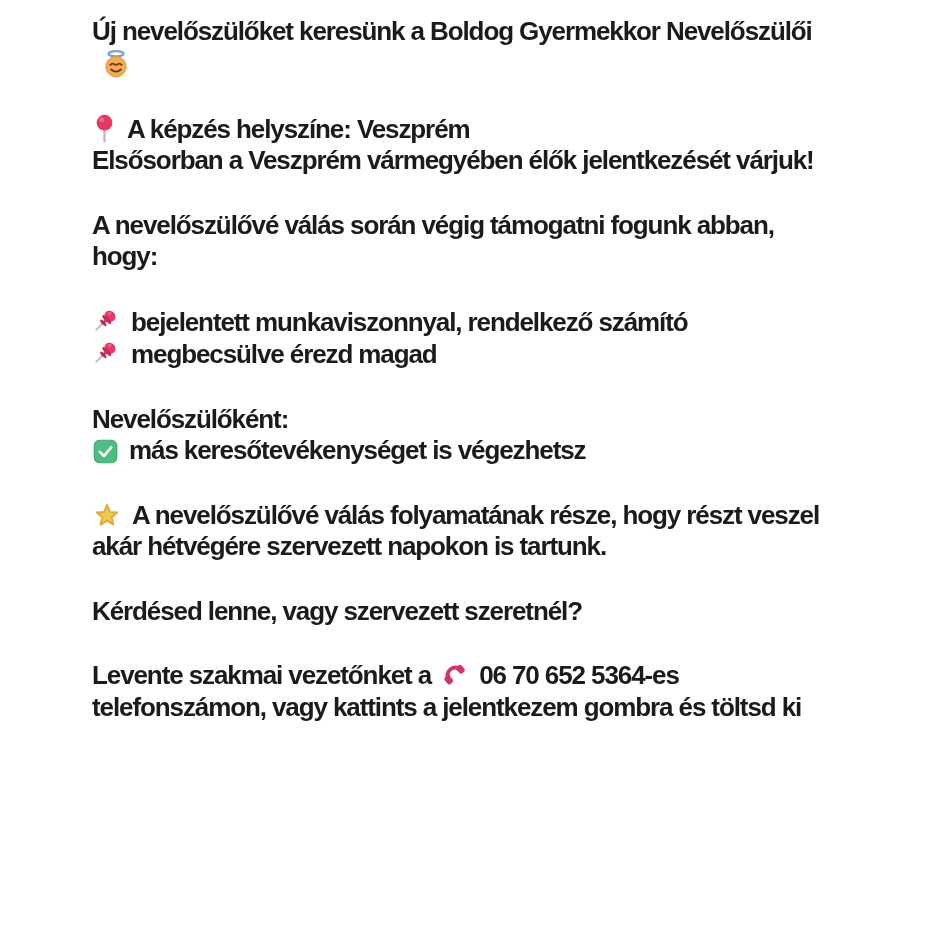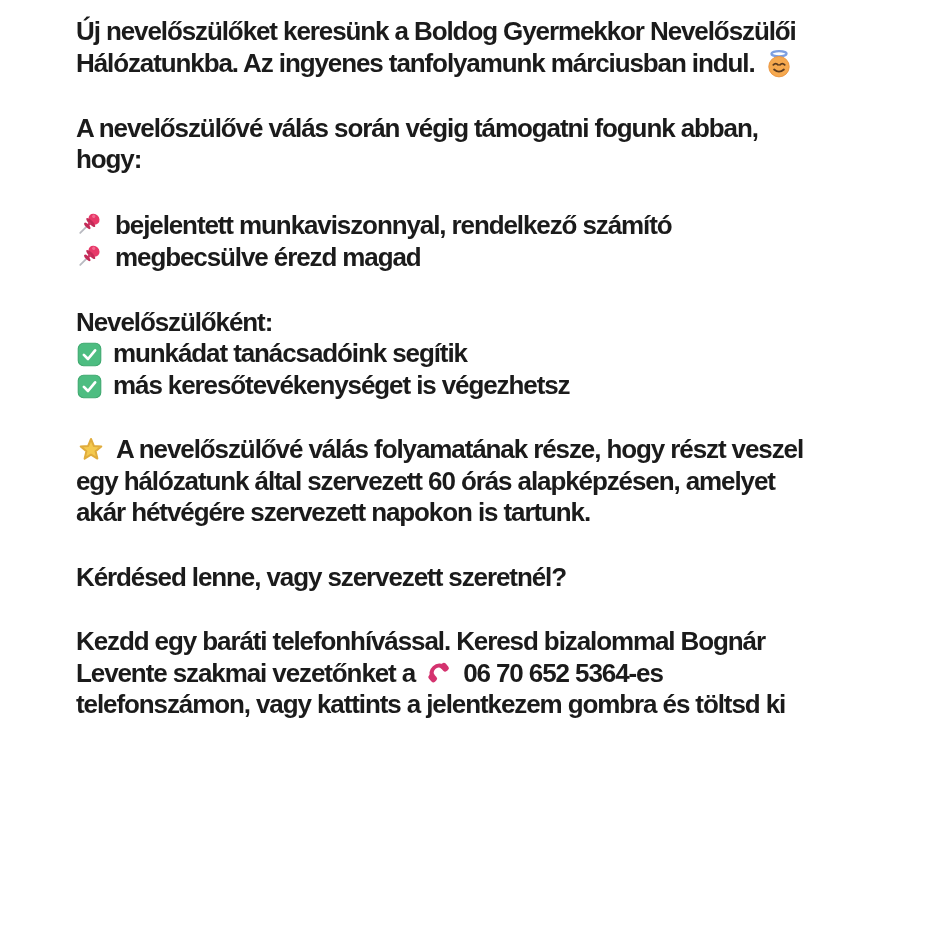--- a/index.html
+++ b/index.html
@@ -6,45 +6,53 @@
   body{width:931px;height:940px;overflow:hidden;}
   .post{
     padding:16px 56px 0 76px;
     font-family:"Liberation Sans",sans-serif;
     font-weight:700;
     font-size:26px;
     line-height:31.5px;
     letter-spacing:-1.1px;
     color:#1b1b1b;
   }
-  .para{margin:0 0 33px 0;}
+  .para{margin:0 0 33px 16px;}
   .line{white-space:nowrap;}
   .icon{display:inline-block;vertical-align:-6px;}
   .icon svg{display:block;}
   .icon.face{vertical-align:-8px;}
   .mr{margin-right:10px;}
   .ml{margin-left:8px;}
   .mlr{margin-left:9px;margin-right:9px;}
 </style>
 </head>
 <body>
 
 <div class="post">
 
   <div class="para">
     <div class="line"><span>Új nevelőszülőket keresünk a Boldog Gyermekkor Nevelőszülői</span></div>
-    <div class="line"><span>Hálózatunkba. Az ingyenes tanfolyamunk márciusban indul.</span><span class="icon face ml"><svg width="32" height="32" viewBox="0 0 36 36">
+    <div class="line"><span class="icon face ml"><svg width="32" height="32" viewBox="0 0 36 36">
             <ellipse cx="18" cy="6.5" rx="8.5" ry="2.9" fill="none" stroke="#7D9FE0" stroke-width="2.6"></ellipse>
             <circle cx="18" cy="21" r="11.5" fill="#F6A94F" stroke="#E8913C" stroke-width="1"></circle>
             <path d="M11.6 19 q2.7 -3 5.4 0" stroke="#5B3A1E" stroke-width="2" fill="none" stroke-linecap="round"></path>
             <path d="M19 19 q2.7 -3 5.4 0" stroke="#5B3A1E" stroke-width="2" fill="none" stroke-linecap="round"></path>
             <path d="M12.5 24.2 q5.5 4.8 11 0" stroke="#5B3A1E" stroke-width="2.1" fill="none" stroke-linecap="round"></path>
           </svg></span></div>
   </div>
 
+  <div class="para">
+    <div class="line"><span class="icon mr"><svg width="25" height="31" viewBox="0 0 26 32">
+            <line x1="13" y1="18" x2="13" y2="29.5" stroke="#B9BAC1" stroke-width="2.4" stroke-linecap="round"></line>
+            <circle cx="13" cy="10" r="8.2" fill="#E73862"></circle>
+            <circle cx="10" cy="7" r="2.6" fill="#F27297" opacity="0.85"></circle>
+          </svg></span><span>A képzés helyszíne: Veszprém</span></div>
+    <div class="line"><span>Elsősorban a Veszprém vármegyében élők jelentkezését várjuk!</span></div>
+  </div>
 
   <div class="para">
     <div class="line"><span>A nevelőszülővé válás során végig támogatni fogunk abban,</span></div>
     <div class="line"><span>hogy:</span></div>
   </div>
 
   <div class="para">
     <div class="line"><span class="icon mr"><svg width="29" height="31" viewBox="0 0 32 32">
             <g transform="rotate(45 16 14)">
               <line x1="16" y1="20.5" x2="16" y2="30" stroke="#B9BAC1" stroke-width="2" stroke-linecap="round"></line>
@@ -65,41 +73,35 @@
               <circle cx="13.5" cy="6.5" r="1.8" fill="#F27297" opacity="0.85"></circle>
             </g>
           </svg></span><span>megbecsülve érezd magad</span></div>
   </div>
 
   <div class="para">
     <div class="line"><span>Nevelőszülőként:</span></div>
     <div class="line"><span class="icon mr"><svg width="27" height="27" viewBox="0 0 36 36">
             <rect x="3" y="3" width="30" height="30" rx="7" fill="#4DBD81" stroke="#3FA96F" stroke-width="1.5"></rect>
             <path d="M10.5 18.5 L16 24 L25.5 12.5" stroke="#ffffff" stroke-width="3.6" fill="none" stroke-linecap="round" stroke-linejoin="round"></path>
-          </svg></span><span>munkádat tanácsadóink segítik</span></div>
-    <div class="line"><span class="icon mr"><svg width="27" height="27" viewBox="0 0 36 36">
-            <rect x="3" y="3" width="30" height="30" rx="7" fill="#4DBD81" stroke="#3FA96F" stroke-width="1.5"></rect>
-            <path d="M10.5 18.5 L16 24 L25.5 12.5" stroke="#ffffff" stroke-width="3.6" fill="none" stroke-linecap="round" stroke-linejoin="round"></path>
           </svg></span><span>más keresőtevékenységet is végezhetsz</span></div>
   </div>
 
   <div class="para">
     <div class="line"><span class="icon mr"><svg width="30" height="30" viewBox="0 0 36 36">
             <path d="M18 6 L21.41 14.31 L30.36 14.98 L23.52 20.79 L25.64 29.52 L18 24.8 L10.36 29.52 L12.48 20.79 L5.64 14.98 L14.59 14.31 Z" fill="#F4C94F" stroke="#E0AC3C" stroke-width="2.4" stroke-linejoin="round"></path>
           </svg></span><span>A nevelőszülővé válás folyamatának része, hogy részt veszel</span></div>
-    <div class="line"><span>egy hálózatunk által szervezett 60 órás alapképzésen, amelyet</span></div>
     <div class="line"><span>akár hétvégére szervezett napokon is tartunk.</span></div>
   </div>
 
   <div class="para">
     <div class="line"><span>Kérdésed lenne, vagy szervezett szeretnél?</span></div>
   </div>
 
   <div class="para">
-    <div class="line"><span>Kezdd egy baráti telefonhívással. Keresd bizalommal Bognár</span></div>
     <div class="line"><span>Levente szakmai vezetőnket a</span><span class="icon mlr"><svg width="30" height="30" viewBox="0 0 36 36">
             <g transform="rotate(-42 18 18)" fill="#D4336F">
               <rect x="4.5" y="12" width="8" height="10.5" rx="3"></rect>
               <rect x="23.5" y="12" width="8" height="10.5" rx="3"></rect>
               <path d="M7 16 a11 9 0 0 1 22 0 l-5.5 0 a5.5 4.5 0 0 0 -11 0 Z"></path>
             </g>
           </svg></span><span>06 70 652 5364-es</span></div>
     <div class="line"><span>telefonszámon, vagy kattints a jelentkezem gombra és töltsd ki</span></div>
   </div>
 

